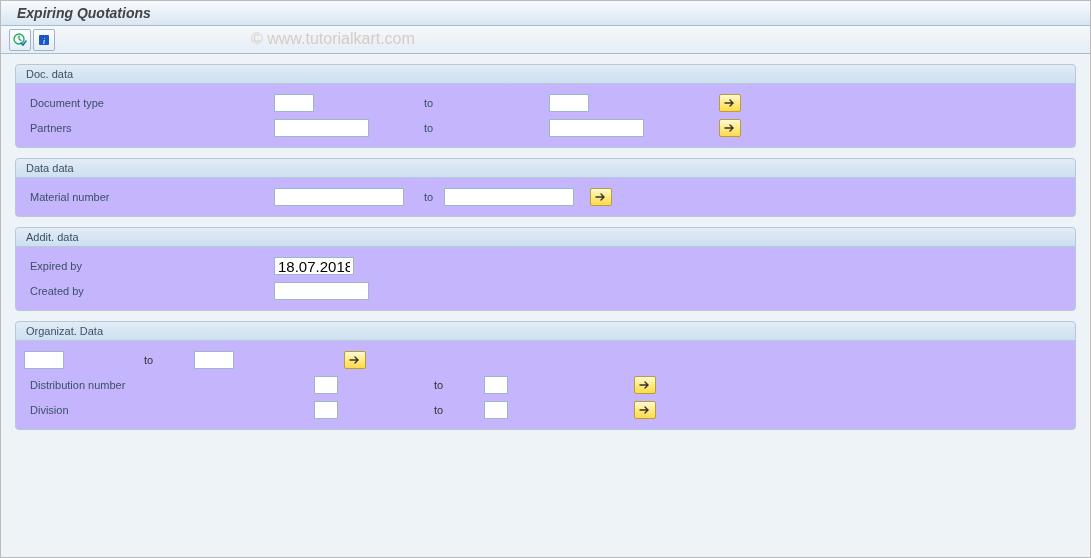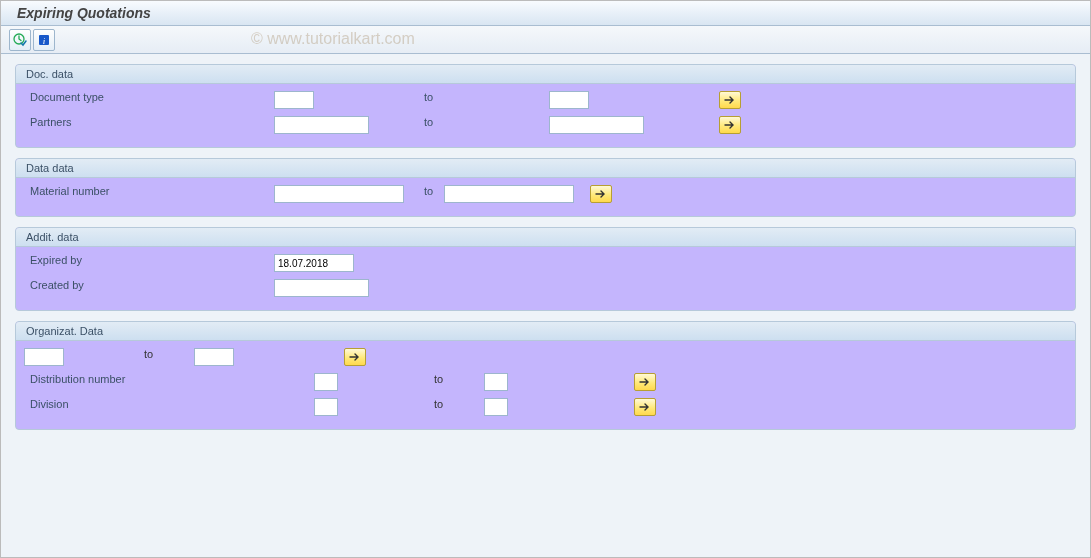--- a/index.html
+++ b/index.html
@@ -71,20 +71,21 @@
       border-bottom: 1px solid #b6c9da;
       padding: 3px 10px;
       font-size: 11px;
       color: #3b5066;
     }
     .group-body {
       padding: 6px 8px;
     }
     .row {
       display: flex;
+      align-items: center;
       height: 24px;
       margin: 1px 0;
     }
     .label {
       width: 250px;
       padding-left: 6px;
       color: #3b5066;
     }
     .f-narrow { width: 40px; }
     .f-med   { width: 95px; }
@@ -105,21 +106,21 @@
       margin-left: 30px;
       display:flex;align-items:center;justify-content:center;
       cursor:pointer;
     }
     .mult-btn svg { display:block; }
     input[type="text"] {
       height: 18px;
       border: 1px solid #9db6cd;
       background: #fff;
       padding: 0 3px;
-      font-size: 10px;
+      font-size: 15px;
       font-family: inherit;
     }
     .field-slot1 { width: 140px; display:flex; }
     .field-slot2 { width: 140px; display:flex; }
   </style>
 </head>
 <body>
 
 <div class="title-bar">Expiring Quotations</div>
 

